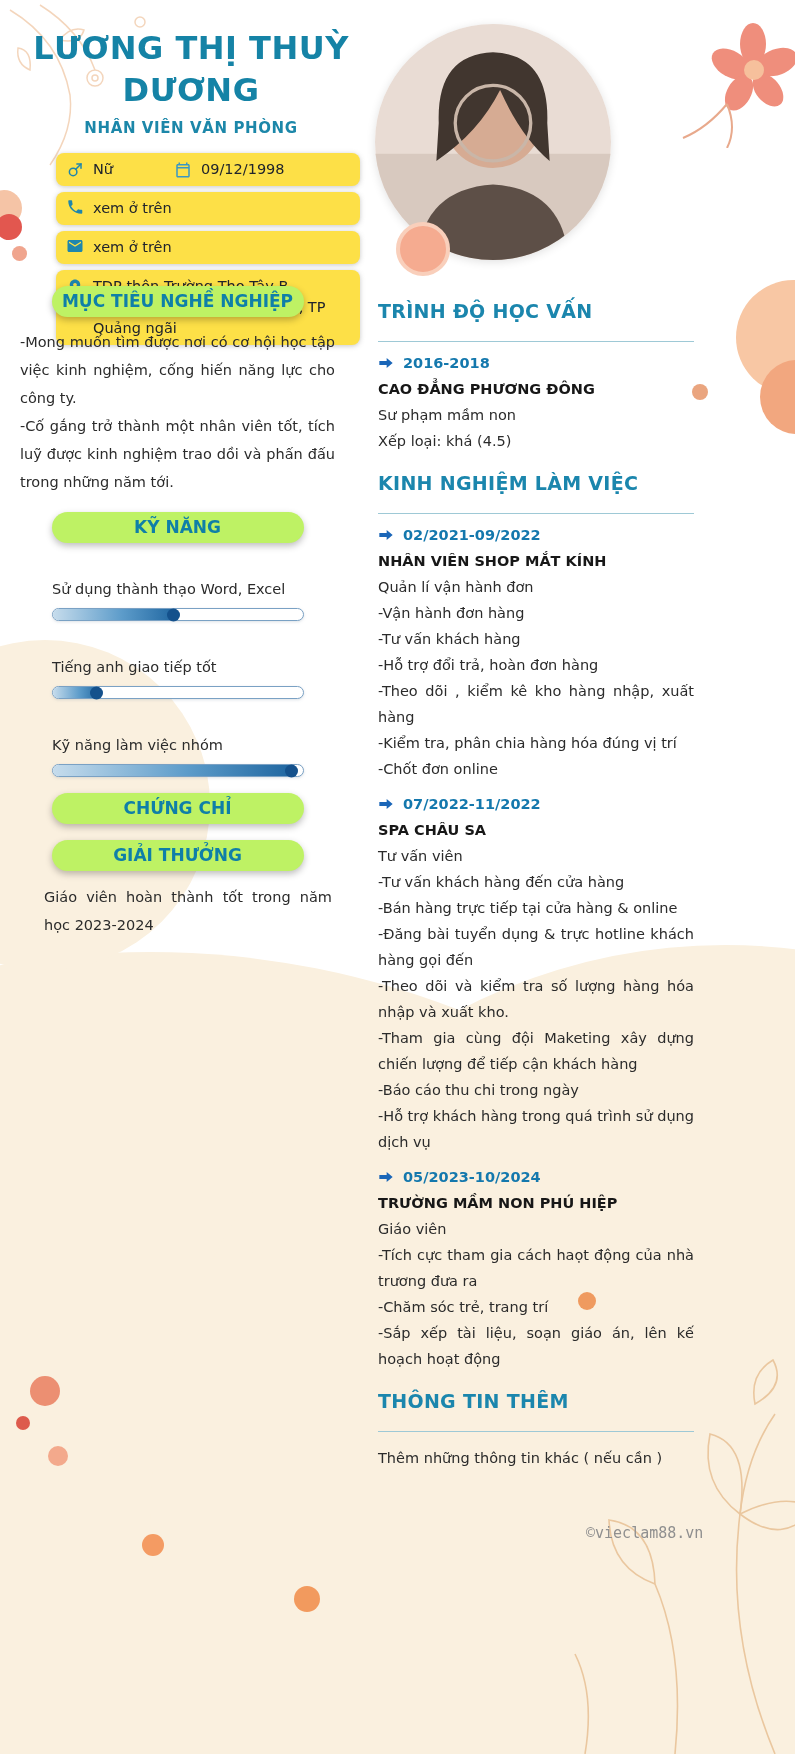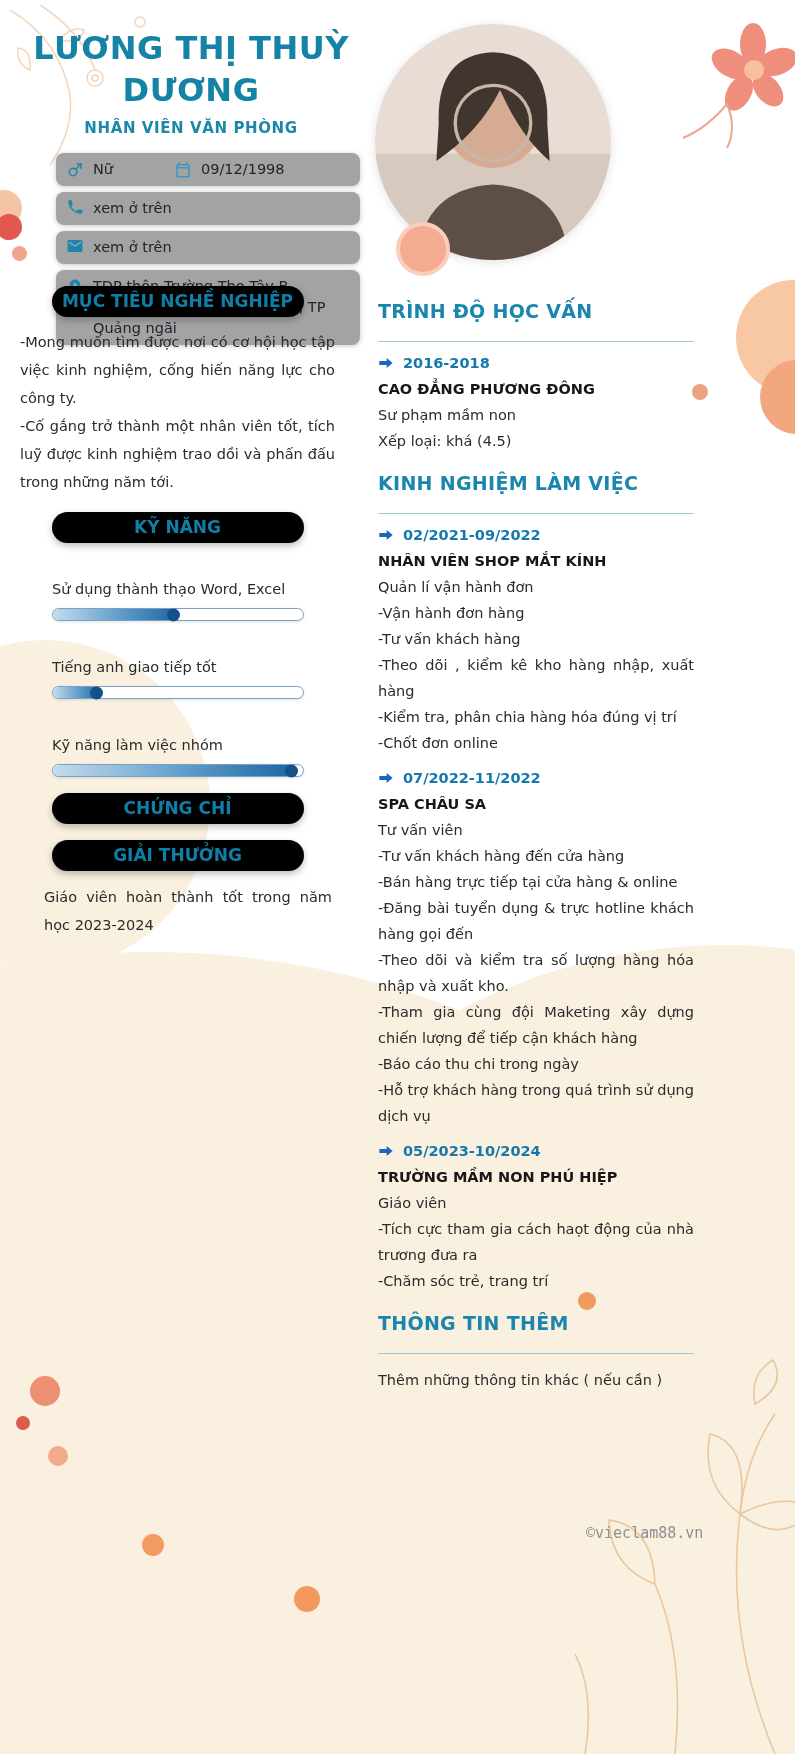--- a/index.html
+++ b/index.html
@@ -13,39 +13,39 @@
   .blob1{left:-700px;top:952px;width:1700px;height:1700px;}
   .blob2{left:150px;top:945px;width:1150px;height:1150px;}
   .blob3{left:-120px;top:640px;width:330px;height:330px;}
   .dot{border-radius:50%;}
   
   .header{position:absolute;left:20px;top:28px;width:342px;z-index:1;}
   .name{margin:0;text-align:center;font-size:32px;line-height:1.3;font-weight:bold;color:#1583a6;letter-spacing:.5px;}
   .subtitle{margin-top:8px;text-align:center;font-size:15px;font-weight:bold;color:#1c87a9;letter-spacing:.6px;}
   .info-cards{margin:16px 0 0 36px;width:304px;}
   .info-row{
-    display:flex;align-items:flex-start;gap:9px;background:#a3a3a3;border-radius:8px;
+    display:flex;align-items:flex-start;gap:9px;background:#fde047;border-radius:8px;
     box-shadow:0 1px 5px rgba(110,110,110,.38);padding:6px 10px;margin-bottom:6px;
     font-size:14.5px;color:#20242c;line-height:1.45;
   }
   .info-row .ig{display:flex;align-items:center;gap:9px;}
   .row-split{justify-content:flex-start;gap:0;}
   .row-split .ig:first-child{width:108px;}
   .icn{width:18px;height:18px;flex:0 0 18px;display:inline-flex;}
   .icn svg{width:18px;height:18px;}
   
   .photo-wrap{position:absolute;left:375px;top:24px;width:236px;height:236px;border-radius:50%;
     overflow:hidden;z-index:1;box-shadow:0 2px 10px rgba(0,0,0,.12);}
   .photo-wrap svg{width:100%;height:100%;display:block;}
   .photo-badge{position:absolute;left:396px;top:222px;width:46px;height:46px;border-radius:50%;
     background:#f5ab90;border:4px solid #f9cfbb;z-index:2;}
   
   .left-col{position:absolute;left:20px;top:286px;width:315px;z-index:1;}
   .pill{
-    width:252px;margin:0 auto;background:#000000;border-radius:17px;height:31px;line-height:31px;
+    width:252px;margin:0 auto;background:#bef264;border-radius:17px;height:31px;line-height:31px;
     text-align:center;font-size:17px;font-weight:bold;color:#0f7fa8;
     box-shadow:0 3px 7px rgba(0,0,0,.26);
   }
   .objective p{margin:0;text-align:justify;font-size:14.5px;line-height:28px;color:#2b2b2b;}
   .objective .pwrap{margin-top:11px;}
   .skills{margin:12px 0 0 32px;width:252px;}
   .skill-label{font-size:14.5px;color:#2b2b2b;margin-bottom:9px;line-height:20px;margin-top:36px;}
   .bar{position:relative;height:11px;border:1px solid #7aa1c4;border-radius:7px;background:#fff;
     margin-bottom:13px;box-shadow:0 1px 3px rgba(120,140,160,.25);}
   .fill{position:relative;height:100%;border-radius:7px;
@@ -283,20 +283,21 @@
               <svg viewBox="0 0 24 24" fill="#1a66b8">
                 <path d="M2 9h11V4.5L22 12l-9 7.5V15H2z"></path>
               </svg>
             </span>
           <span class="period">02/2021-09/2022</span>
         </div>
         <div class="org">NHÂN VIÊN SHOP MẮT KÍNH</div>
         <div class="role">Quản lí vận hành đơn</div>
         <div class="detail">-Vận hành đơn hàng</div>
         <div class="detail">-Tư vấn khách hàng</div>
+        <div class="detail">-Hỗ trợ đổi trả, hoàn đơn hàng</div>
         <div class="detail">-Theo dõi , kiểm kê kho hàng nhập, xuất hàng</div>
         <div class="detail">-Kiểm tra, phân chia hàng hóa đúng vị trí</div>
         <div class="detail">-Chốt đơn online</div>
       </div>
 
       <div class="entry">
         <div class="period-row">
           <span class="arrow">
               <svg viewBox="0 0 24 24" fill="#1a66b8">
                 <path d="M2 9h11V4.5L22 12l-9 7.5V15H2z"></path>
@@ -321,20 +322,21 @@
               <svg viewBox="0 0 24 24" fill="#1a66b8">
                 <path d="M2 9h11V4.5L22 12l-9 7.5V15H2z"></path>
               </svg>
             </span>
           <span class="period">05/2023-10/2024</span>
         </div>
         <div class="org">TRƯỜNG MẦM NON PHÚ HIỆP</div>
         <div class="role">Giáo viên</div>
         <div class="detail">-Tích cực tham gia cách haọt động của nhà trương đưa ra</div>
         <div class="detail">-Chăm sóc trẻ, trang trí</div>
+        <div class="detail">-Sắp xếp tài liệu, soạn giáo án, lên kế hoạch hoạt động</div>
       </div>
     </div>
 
     <div class="r-section">
       <h2 class="r-heading">THÔNG TIN THÊM</h2>
       <div class="more-text">Thêm những thông tin khác ( nếu cần )</div>
     </div>
 
   </div>
 

